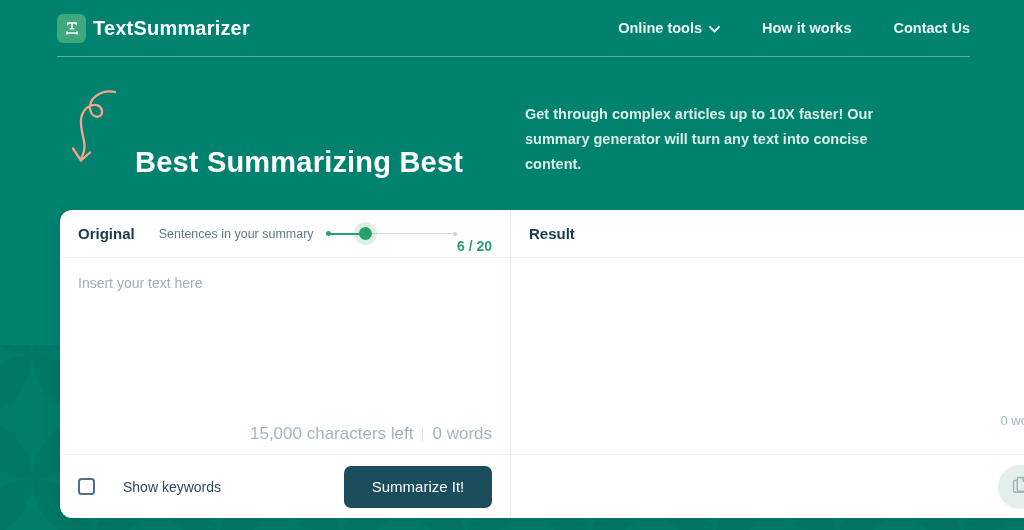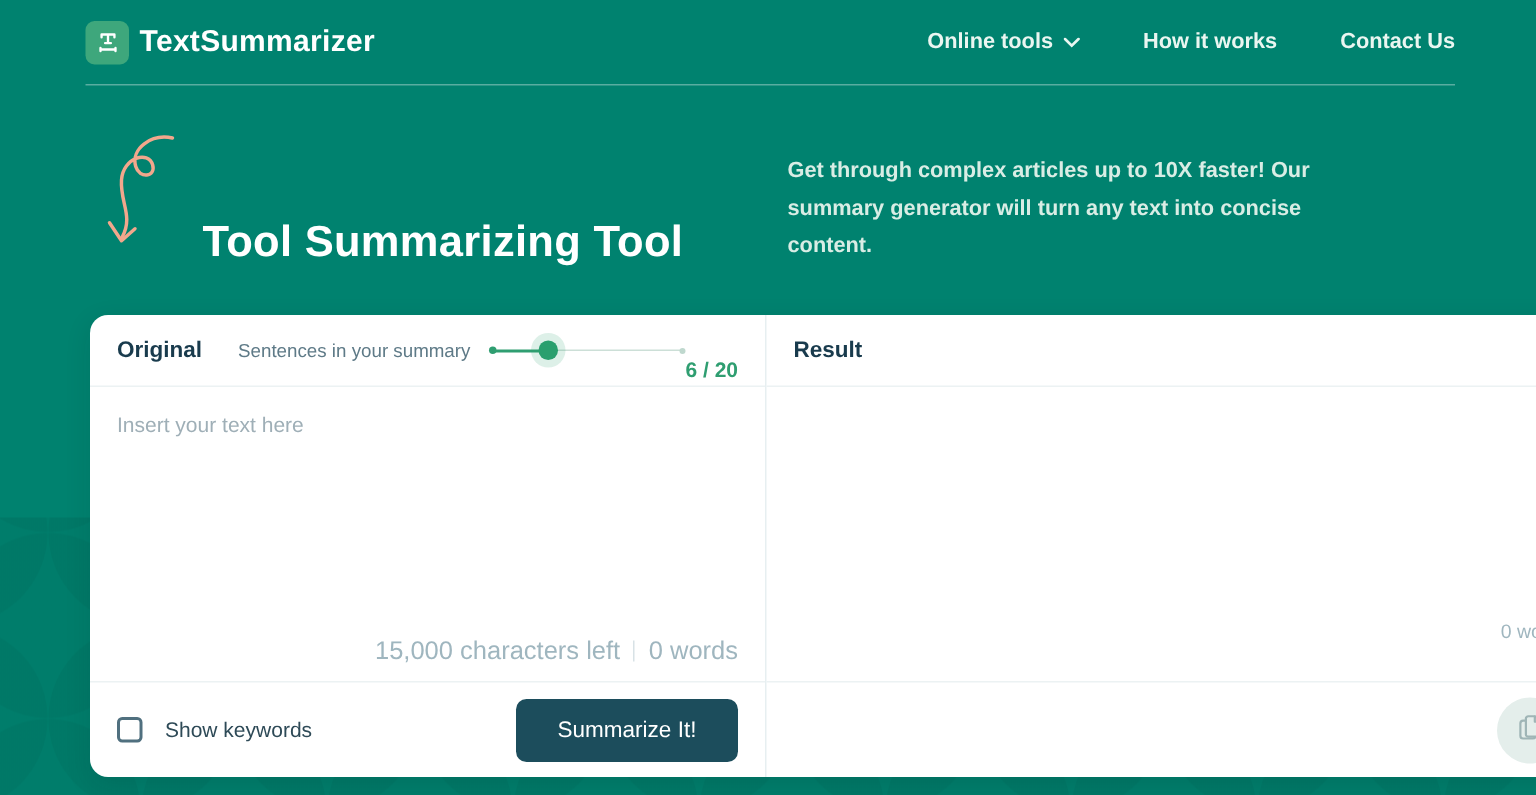--- a/index.html
+++ b/index.html
@@ -100,21 +100,21 @@
   }
   .counter-sep { width:1px; height:14px; background:#D8E2E6; }
   .words-right { position:absolute; right:16px; bottom:10px; font-size:13px; color:#9FB6BF; }
 
   
   .panel-foot {
     height:64px; flex:0 0 64px;
     border-top:1px solid #ECF2F3;
     display:flex; align-items:center; padding:0 18px;
   }
-  .keywords { display:flex; gap:15px; cursor:pointer; }
+  .keywords { display:flex; align-items:center; gap:28px; cursor:pointer; }
   .keywords input {
     appearance:none; -webkit-appearance:none;
     width:17px; height:17px; border:2px solid #50707F; border-radius:3.5px;
     background:#ffffff; cursor:pointer;
   }
   .keywords-label { color:#2E4A57; font-size:14px; }
   .summarize-btn {
     margin-left:auto;
     width:148px; height:42px; border:none; border-radius:7px;
     background:#1C4D5C; color:#ffffff;
@@ -163,21 +163,21 @@
   </div>
 </div>
 
 <div class="hero">
   <span class="doodle">
     <svg width="52" height="84" viewBox="0 0 52 84" fill="none" stroke="#F2A78C" stroke-width="2.3" stroke-linecap="round">
       <path d="M49 7 C35 4 21 14 24.5 26 C27 34.5 38 33 35.8 25 C33 15 16 20 15 35 C14 50 23 59 15.5 73"></path>
       <path d="M7 63.5 L15 75.5 M15 75.5 L24 67.5"></path>
     </svg>
   </span>
-  <h1 class="hero-title">Tool Summarizing Tool</h1>
+  <h1 class="hero-title">Best Summarizing Best</h1>
   <p class="hero-desc">Get through complex articles up to 10X faster! Our summary generator will turn any text into concise content.</p>
 </div>
 
 <div class="card">
 
   <div class="panel panel-left">
     <div class="panel-head">
       <span class="panel-title">Original</span>
       <span class="slider-label">Sentences in your summary</span>
       <span class="slider" style="--pct: 30%;">

